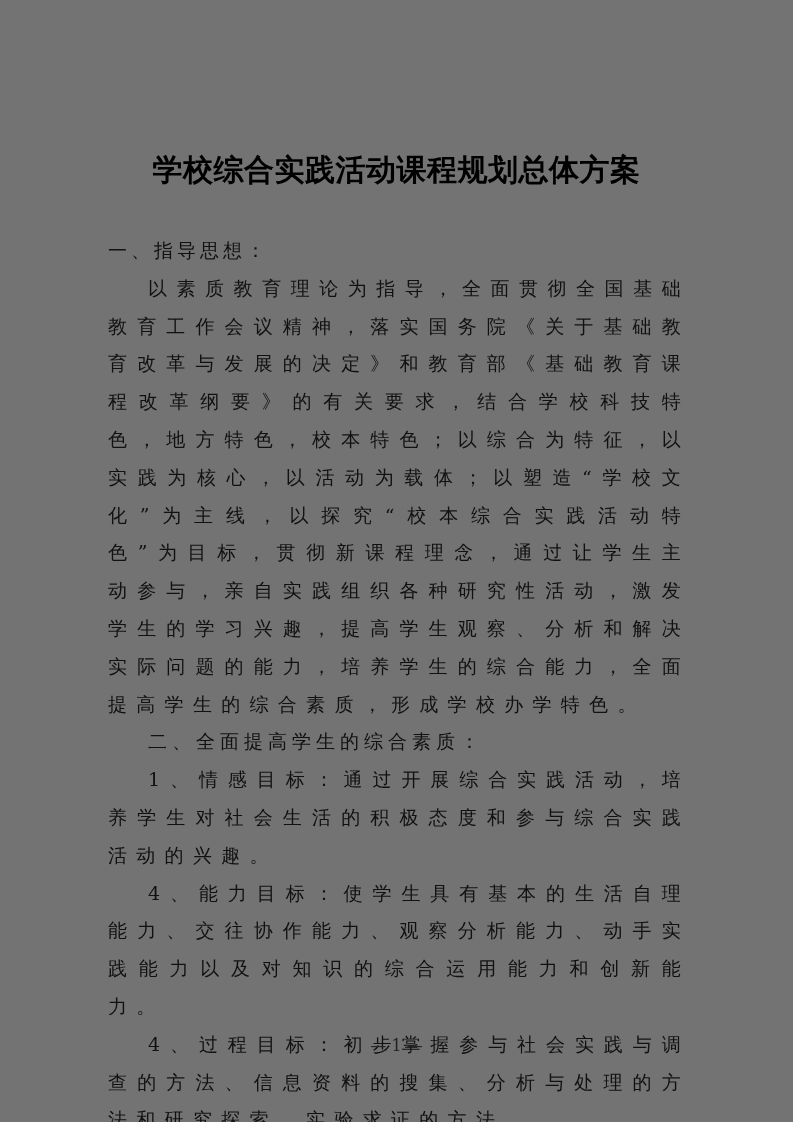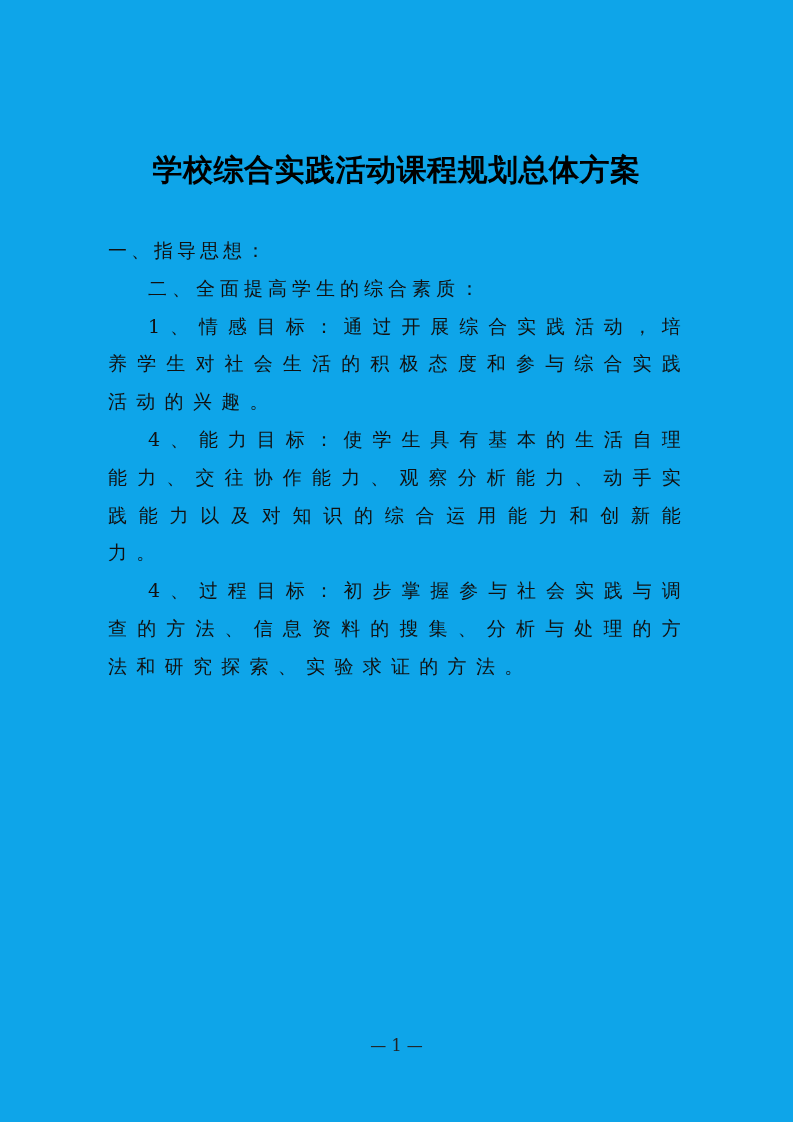--- a/index.html
+++ b/index.html
@@ -12,21 +12,21 @@
     height: 1122px;
     position: relative;
     overflow: hidden;
     font-family: "DejaVu Serif", "Liberation Serif", serif;
     color: #111111;
   }
   .page {
     position: absolute;
     left: 0; top: 0;
     width: 793px; height: 1122px;
-    background: #0ea5e9;
+    background: #737373;
   }
   .title {
     position: absolute;
     left: 0;
     top: 150px;
     width: 793px;
     text-align: center;
     font-family: "DejaVu Sans", "Liberation Sans", sans-serif;
     font-weight: bold;
     font-size: 30px;
@@ -74,20 +74,21 @@
 </style>
 </head>
 <body>
 
 <div class="page">
 
   <div class="title">学校综合实践活动课程规划总体方案</div>
 
   <div class="body-text">
     <p class="heading1">一、指导思想：</p>
+    <p class="indent">以素质教育理论为指导，全面贯彻全国基础教育工作会议精神，落实国务院《关于基础教育改革与发展的决定》和教育部《基础教育课程改革纲要》的有关要求，结合学校科技特色，地方特色，校本特色；以综合为特征，以实践为核心，以活动为载体；以塑造“学校文化”为主线，以探究“校本综合实践活动特色”为目标，贯彻新课程理念，通过让学生主动参与，亲自实践组织各种研究性活动，激发学生的学习兴趣，提高学生观察、分析和解决实际问题的能力，培养学生的综合能力，全面提高学生的综合素质，形成学校办学特色。</p>
     <p class="heading2">二、全面提高学生的综合素质：</p>
     <p class="indent">1、情感目标：通过开展综合实践活动，培养学生对社会生活的积极态度和参与综合实践活动的兴趣。</p>
     <p class="indent">4、能力目标：使学生具有基本的生活自理能力、交往协作能力、观察分析能力、动手实践能力以及对知识的综合运用能力和创新能力。</p>
     <p class="indent">4、过程目标：初步掌握参与社会实践与调查的方法、信息资料的搜集、分析与处理的方法和研究探索、实验求证的方法。</p>
 
   </div>
 
   <div class="footer">— 1 —</div>
 
 </div>

